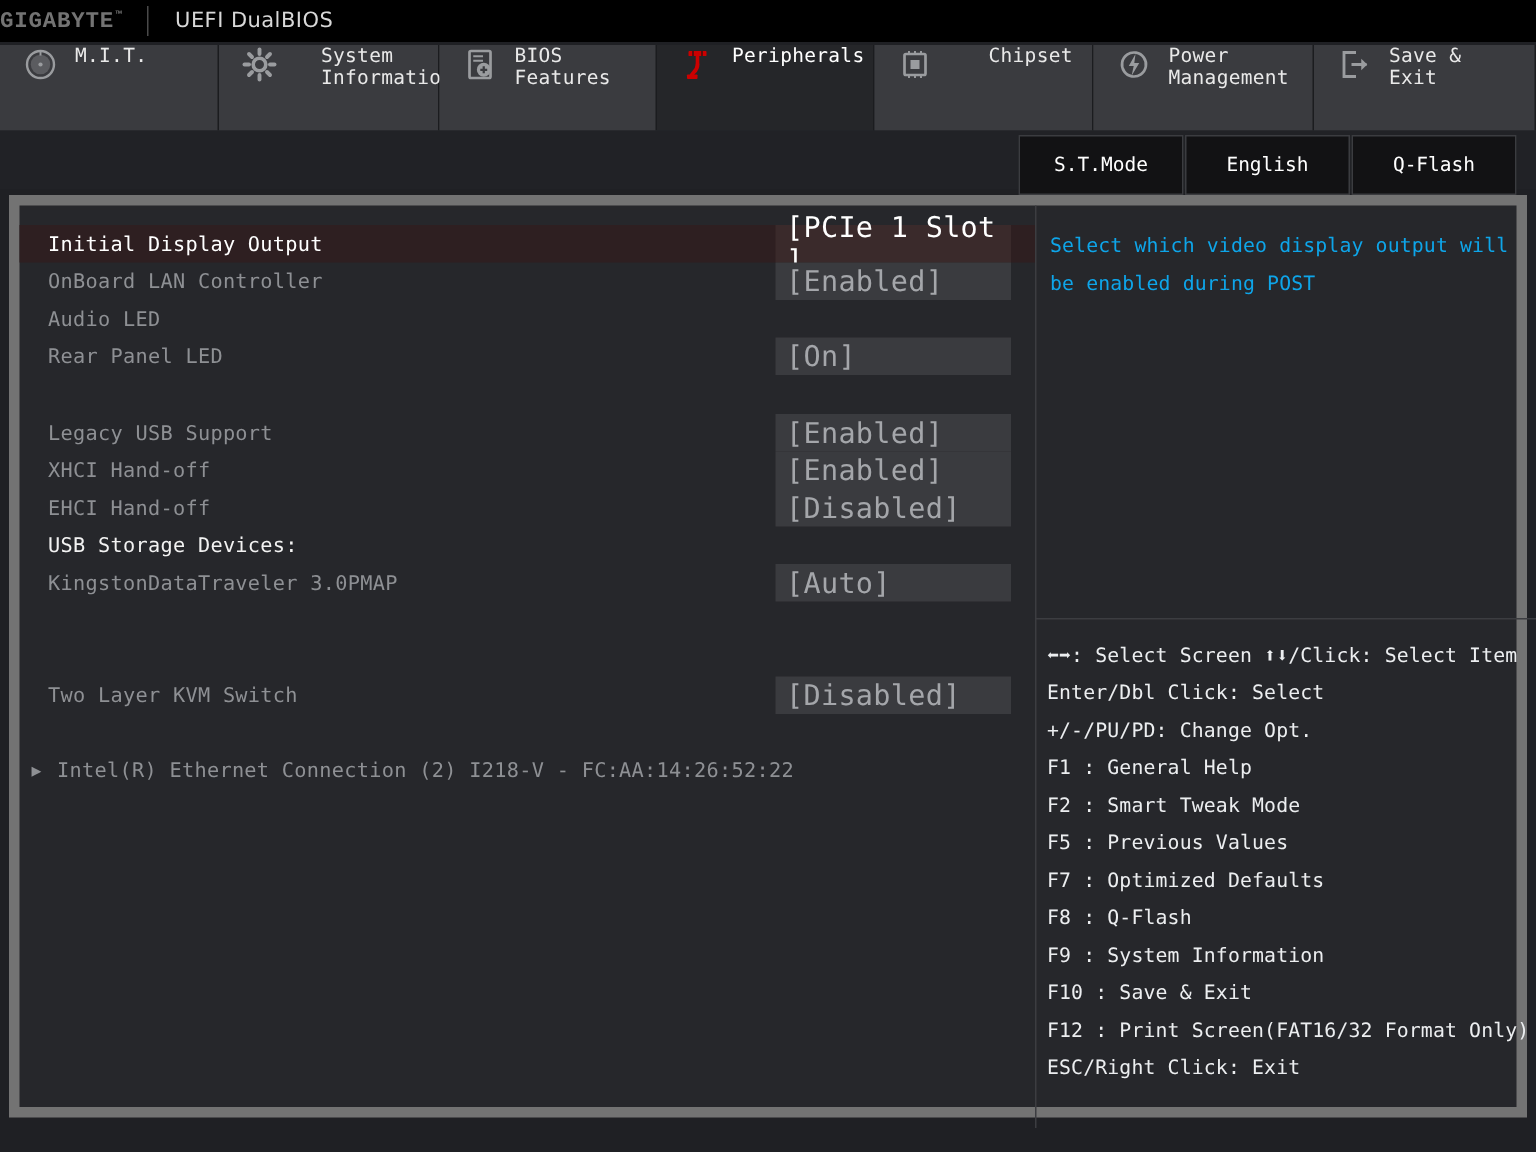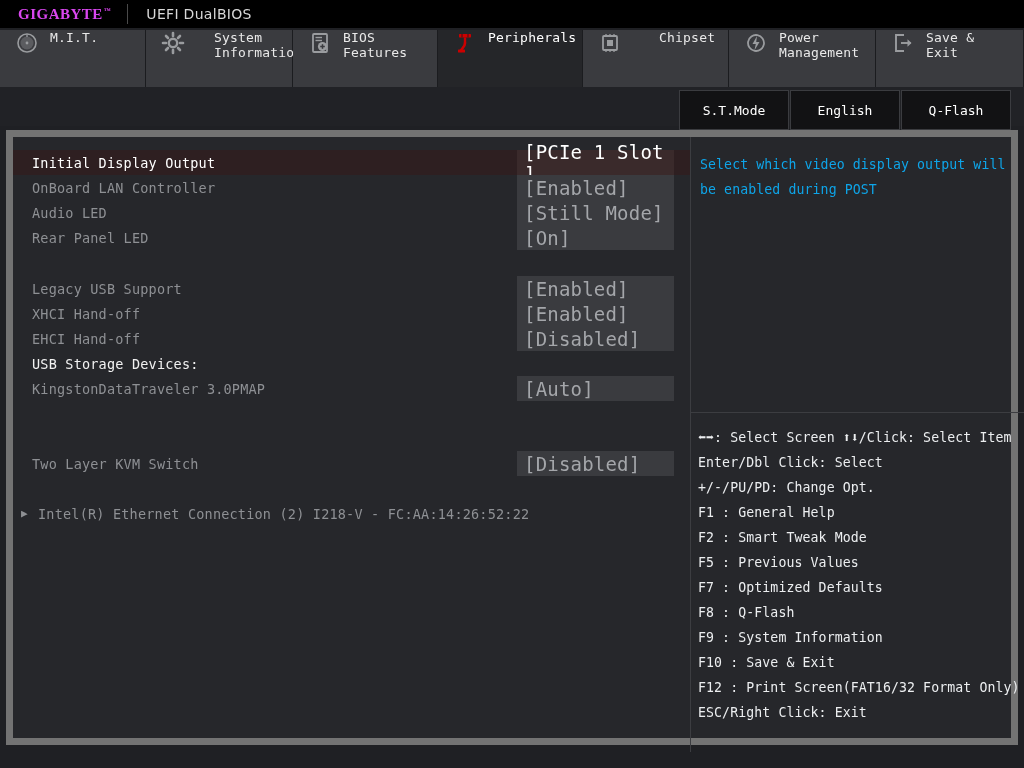--- a/index.html
+++ b/index.html
@@ -16,23 +16,22 @@
   }
 
   
   .brandbar {
     position: absolute; left: 0; top: 0;
     width: 1024px; height: 28px;
     background: #000;
     display: flex; align-items: center;
   }
   .brand-logo {
-    margin-left: 18px;
-    color: #d946ef;
-    font-family: Liberation Serif, serif;
+    color: #737373;
+    font-family: Liberation Mono, monospace;
     font-weight: bold;
     font-size: 15px;
     letter-spacing: 0.5px;
   }
   .brand-tm {
     font-size: 7px; vertical-align: super; margin-left: 1px;
   }
   .brand-sep {
     width: 1px; height: 20px; background: #4a4a4a;
     margin: 0 18px 0 16px;
@@ -299,21 +298,20 @@
         <div class="row sel" style="top: 13px;">
           <span class="row-label">Initial Display Output</span>
           <span class="row-value">[PCIe 1 Slot ]</span>
         </div>
         <div class="row" style="top: 38px;">
           <span class="row-label">OnBoard LAN Controller</span>
           <span class="row-value">[Enabled]</span>
         </div>
         <div class="row" style="top: 63px;">
           <span class="row-label">Audio LED</span>
-          <span class="row-value">[Still Mode]</span>
         </div>
         <div class="row" style="top: 88px;">
           <span class="row-label">Rear Panel LED</span>
           <span class="row-value">[On]</span>
         </div>
         <div class="row" style="top: 139px;">
           <span class="row-label">Legacy USB Support</span>
           <span class="row-value">[Enabled]</span>
         </div>
         <div class="row" style="top: 164px;">

